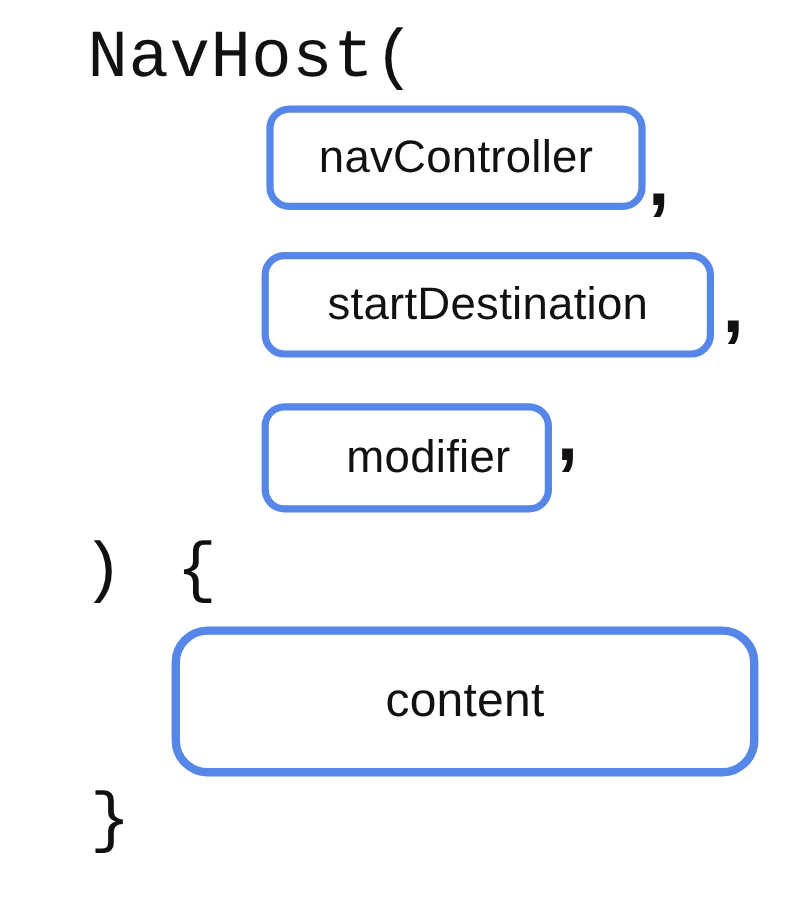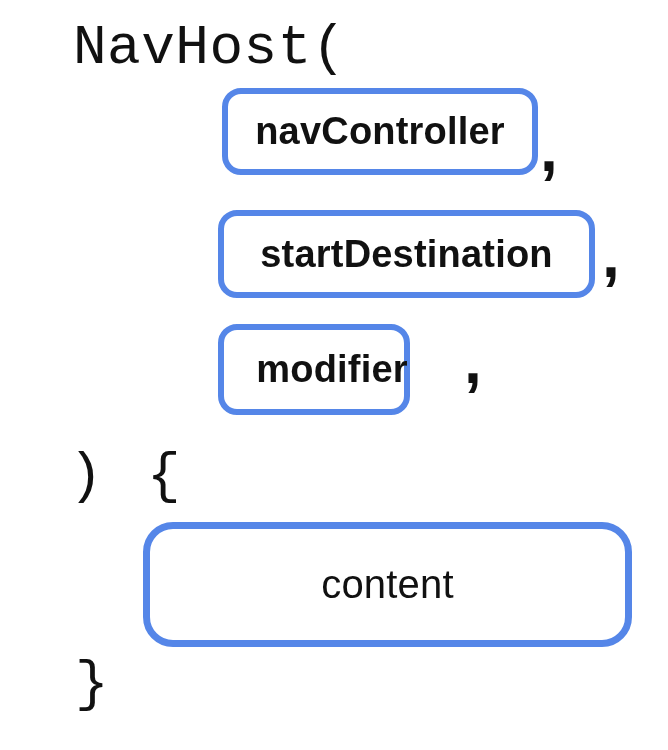--- a/index.html
+++ b/index.html
@@ -35,26 +35,26 @@
     box-sizing: border-box;
     border: 6px solid var(--box-border, #5586E8);
     border-radius: 19px;
     background: #ffffff;
     display: flex;
     align-items: center;
     justify-content: center;
   }
   .param-box.box-1 { left: 174px; top: 88px;  width: 316px; height: 87px; }
   .param-box.box-2 { left: 170px; top: 210px; width: 377px; height: 88px; border-radius: 19px; }
-  .param-box.box-3 { left: 170px; top: 324px; width: 192px; height: 91px; padding-left: 36px; }
+  .param-box.box-3 { left: 170px; top: 336px; width: 242px; height: 91px; padding-left: 36px; }
 
   .param-label {
     font-family: "Liberation Sans", sans-serif;
     font-size: 38px;
-    font-weight: 700;
+    font-weight: 400;
     color: var(--text, #111111);
     letter-spacing: 0.2px;
     text-align: right;
   }
 
   .comma {
     position: absolute;
     font-family: "Liberation Sans", sans-serif;
     font-size: 64px;
     font-weight: 700;

